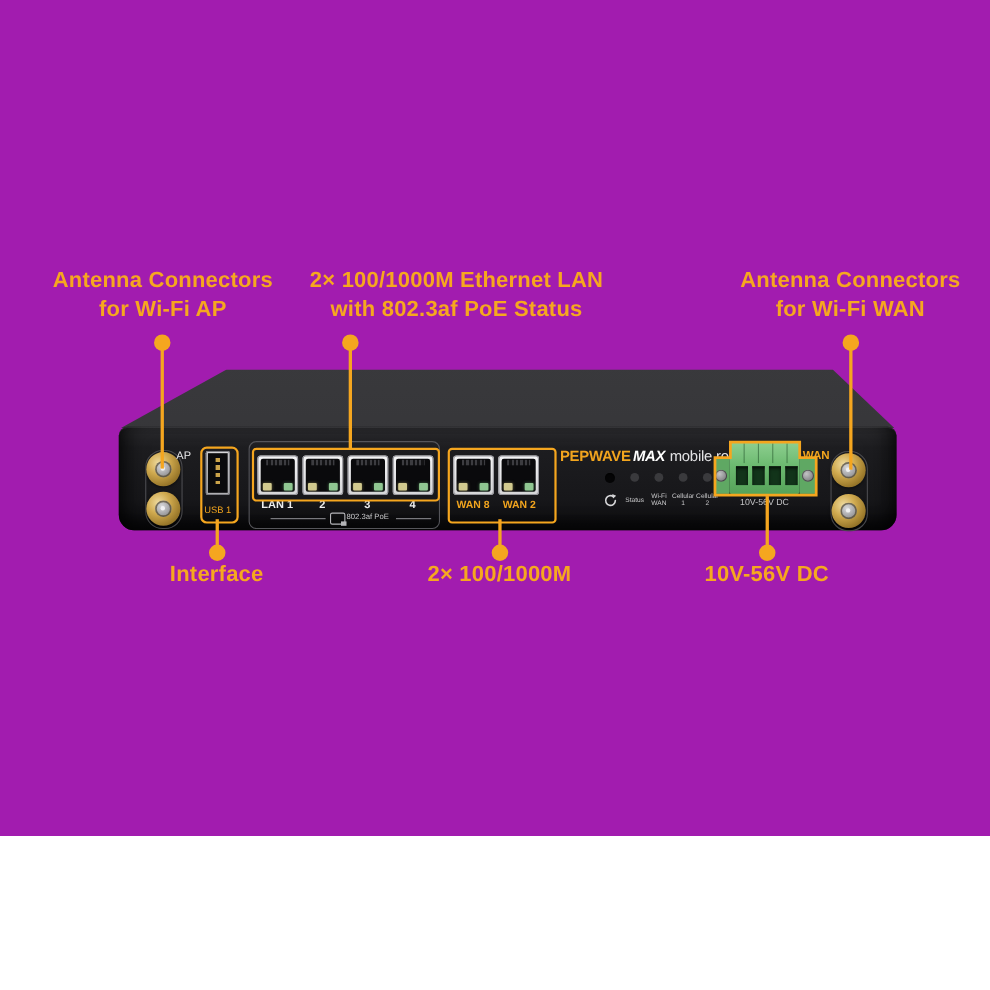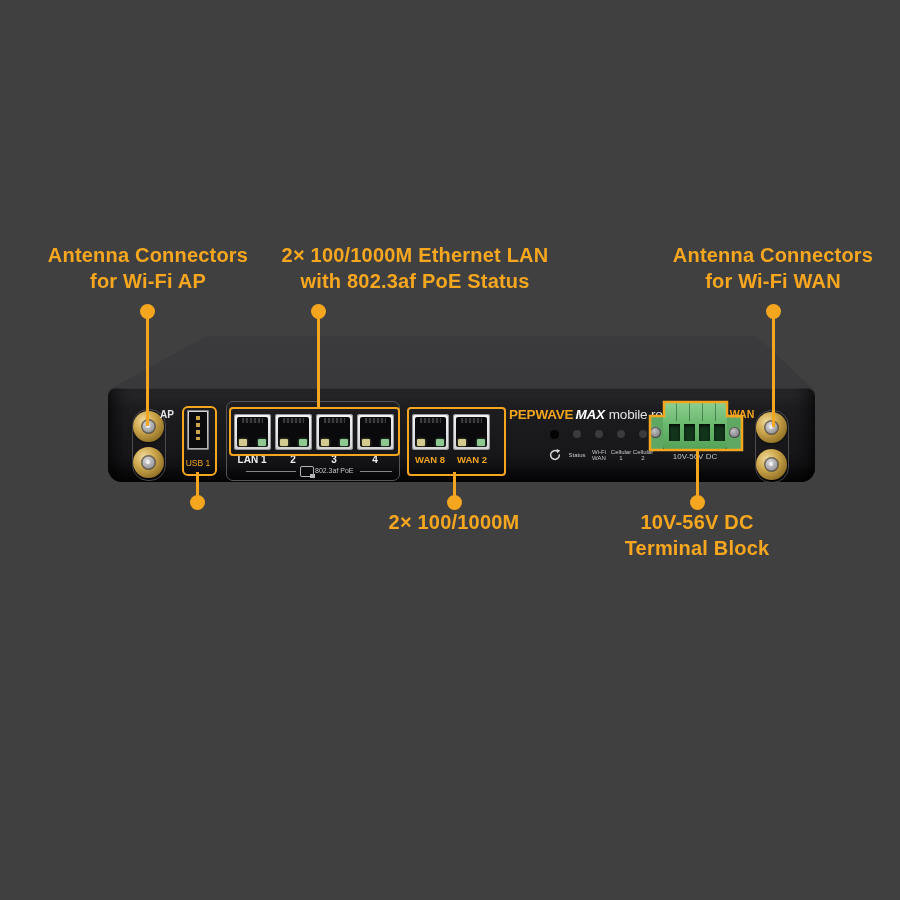--- a/index.html
+++ b/index.html
@@ -1,16 +1,16 @@
 <!DOCTYPE html>
 <html><head>
 <meta charset="utf-8">
 <style>
   html,body{margin:0;padding:0;background:#ffffff;}
-  .stage{position:relative;width:900px;height:900px;background:#404040;overflow:hidden;
+  .stage{position:relative;width:900px;height:760px;background:#a21caf;overflow:hidden;
          font-family:"Liberation Sans",sans-serif;}
   
   .top-face{position:absolute;inset:0;
     clip-path:polygon(206px 336px,757px 336px,813px 389px,110px 389px);
     background:linear-gradient(180deg,#4d4d50 0%,#3a3a3d 40%,#28282b 100%);}
   .front-face{position:absolute;left:108px;top:388px;width:707px;height:94px;
     border-radius:8px 8px 14px 14px;
     background:linear-gradient(180deg,#2d2d30 0%,#1d1d20 20%,#17171a 70%,#0c0c0e 100%);
     box-shadow:inset 0 1px 0 rgba(255,255,255,.08),
                inset 0 -8px 12px rgba(0,0,0,.55),
@@ -73,27 +73,27 @@
   <div class="co-label" style="left:215px;top:242px;width:400px">
     <div>2× 100/1000M Ethernet LAN</div>
     <div>with 802.3af PoE Status</div>
   </div>
   <div class="co-label" style="left:623px;top:242px;width:300px">
     <div>Antenna Connectors</div>
     <div>for Wi-Fi WAN</div>
   </div>
 
   <div class="co-label" style="left:47px;top:509px;width:300px">
+    <div>Interface</div>
   </div>
   <div class="co-label" style="left:304px;top:509px;width:300px">
     <div>2× 100/1000M</div>
   </div>
   <div class="co-label" style="left:547px;top:509px;width:300px">
     <div>10V-56V DC</div>
-    <div>Terminal Block</div>
   </div>
 
   <div class="co-line" style="left:145.5px;top:312px;height:114px"></div>
   <div class="co-dot" style="left:139.5px;top:304px"></div>
   <div class="co-line" style="left:316.5px;top:312px;height:96px"></div>
   <div class="co-dot" style="left:310.5px;top:304px"></div>
   <div class="co-line" style="left:771.5px;top:312px;height:115px"></div>
   <div class="co-dot" style="left:765.5px;top:304px"></div>
 
   <div class="co-line" style="left:195.5px;top:472px;height:30px"></div>
@@ -105,21 +105,21 @@
 
   <div class="sma-group" style="left:132px;top:409px;width:32px;height:70px"></div>
   <div class="sma" style="left:132.5px;top:410.5px">
     <div class="sma-inner"></div>
       <div class="sma-pin"></div>
   </div>
   <div class="sma" style="left:132.5px;top:446.5px">
     <div class="sma-inner"></div>
       <div class="sma-pin"></div>
   </div>
-  <div class="small-lbl" style="left:153px;top:409px;width:28px;font-size:10px;font-weight:bold;color:#e6e6e8">AP</div>
+  <div class="small-lbl" style="left:153px;top:409px;width:28px;font-size:10px;font-weight:normal;color:#e6e6e8">AP</div>
 
   <div class="hl-box" style="left:182px;top:406px;width:31px;height:66px;border-radius:6px"></div>
   <div style="position:absolute;left:187px;top:410px;width:22px;height:40px;border-radius:2px;z-index:4;
               background:linear-gradient(#d6d6d9,#aeaeb2);box-shadow:inset 0 0 0 1px #7d7d82">
     <div style="position:absolute;inset:2px;background:#0a0a0c"></div>
     <div style="position:absolute;left:9px;top:6px;width:4px;height:24px;
                 background:repeating-linear-gradient(180deg,#caa34a 0 4px,#0a0a0c 4px 7px)"></div>
   </div>
   <div class="small-lbl" style="left:179px;top:458px;width:38px;font-size:8.5px;font-weight:normal;color:#F2A51E">USB 1</div>
 

